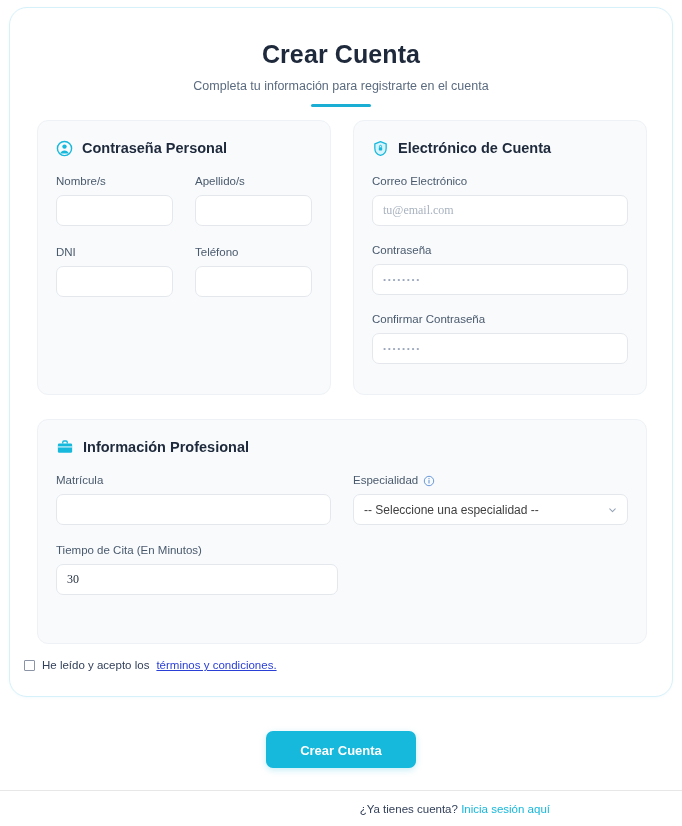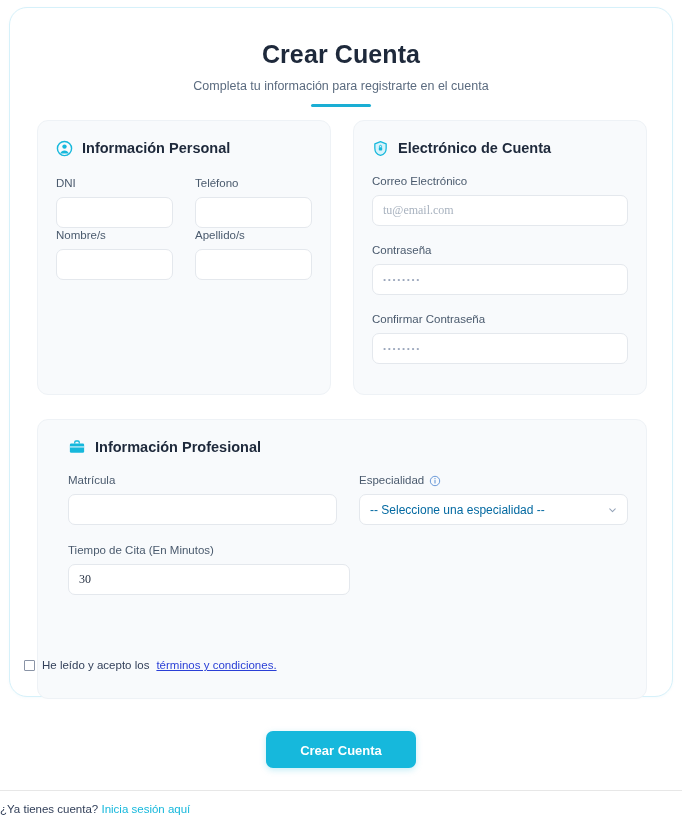--- a/index.html
+++ b/index.html
@@ -68,22 +68,22 @@
     border-radius: 11px;
     padding: 18px 18px 20px 18px;
   }
   .sec-card.personal { width: 294px; height: 275px; }
   .sec-card.account  { width: 294px; height: 275px; }
   .sec-card.prof {
     position: absolute;
     left: 27px;
     top: 411px;
     width: 610px;
-    height: 280px;
-    padding: 18px 18px 18px 30px;
+    height: 225px;
+    padding: 18px 18px 18px 18px;
   }
 
   .sec-head {
     display: flex;
     align-items: center;
     gap: 9px;
     margin-bottom: 17px;
   }
   .sec-head .ico { display: flex; align-items: center; }
   .sec-title {
@@ -146,21 +146,21 @@
   
   .sel {
     position: relative;
     width: 100%;
     height: 31px;
     background: #ffffff;
     border: 1px solid #e4e8ed;
     border-radius: 7px;
     padding: 0 28px 0 10px;
     font-size: 12px;
-    color: #0369a1;
+    color: #404040;
     display: flex;
     align-items: center;
   }
   .sel .chev {
     position: absolute;
     right: 9px;
     top: 50%;
     transform: translateY(-50%);
     display: flex;
   }
@@ -216,21 +216,21 @@
     position: absolute;
     left: 0; top: 790px;
     width: 682px;
     height: 1px;
     background: #e7e7e7;
   }
   .footer {
     position: absolute;
     left: 0; top: 803px;
     width: 550px;
-    text-align: left;
+    text-align: right;
     font-size: 11.5px;
     color: #33405a;
   }
   .footer a {
     color: #16b8dc;
     text-decoration: none;
   }
   .info-ico { display: inline-flex; vertical-align: middle; }
 </style>
 </head>
@@ -250,41 +250,41 @@
 
       <div class="sec-card personal">
         <div class="sec-head">
           <span class="ico">
             <svg width="17" height="17" viewBox="0 0 24 24">
               <circle cx="12" cy="12" r="10" fill="none" stroke="#16b8dc" stroke-width="2"></circle>
               <circle cx="12" cy="9.3" r="3.1" fill="#16b8dc"></circle>
               <path d="M5.9 19.2c1.1-3 3.4-4.5 6.1-4.5s5 1.5 6.1 4.5" fill="#16b8dc"></path>
             </svg>
           </span>
-          <span class="sec-title">Información Personal</span>
+          <span class="sec-title">Contraseña Personal</span>
+        </div>
+
+        <div class="two-col">
+          <div>
+            <div class="fld-label">Nombre/s</div>
+            <input class="inp" type="text" value="" style="">
+          </div>
+          <div>
+            <div class="fld-label">Apellido/s</div>
+            <input class="inp" type="text" value="" style="">
+          </div>
         </div>
 
         <div class="two-col row-gap">
           <div>
             <div class="fld-label">DNI</div>
             <input class="inp" type="text" value="" style="">
           </div>
           <div>
             <div class="fld-label">Teléfono</div>
-            <input class="inp" type="text" value="" style="">
-          </div>
-        </div>
-
-        <div class="two-col">
-          <div>
-            <div class="fld-label">Nombre/s</div>
-            <input class="inp" type="text" value="" style="">
-          </div>
-          <div>
-            <div class="fld-label">Apellido/s</div>
             <input class="inp" type="text" value="" style="">
           </div>
         </div>
       </div>
 
       <div class="sec-card account">
         <div class="sec-head">
           <span class="ico">
             <svg width="17" height="17" viewBox="0 0 24 24">
               <path d="M12 2.3 20 5.4v6.2c0 5-3.4 9.1-8 10.2-4.6-1.1-8-5.2-8-10.2V5.4Z" fill="#d7f3fb" stroke="#16b8dc" stroke-width="1.8" stroke-linejoin="round"></path>

